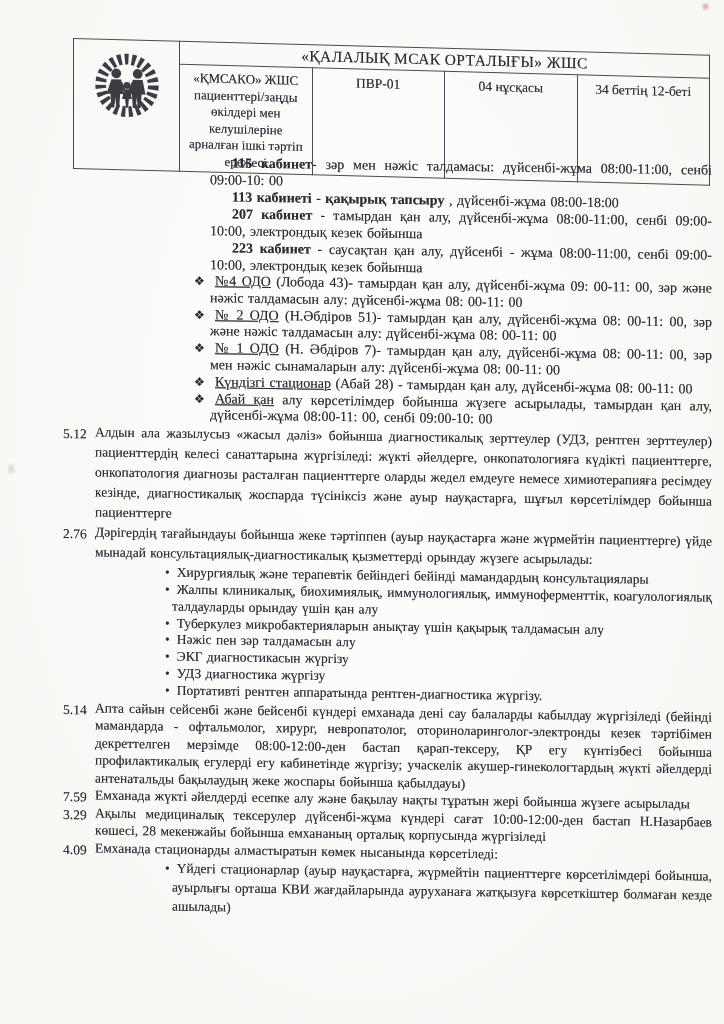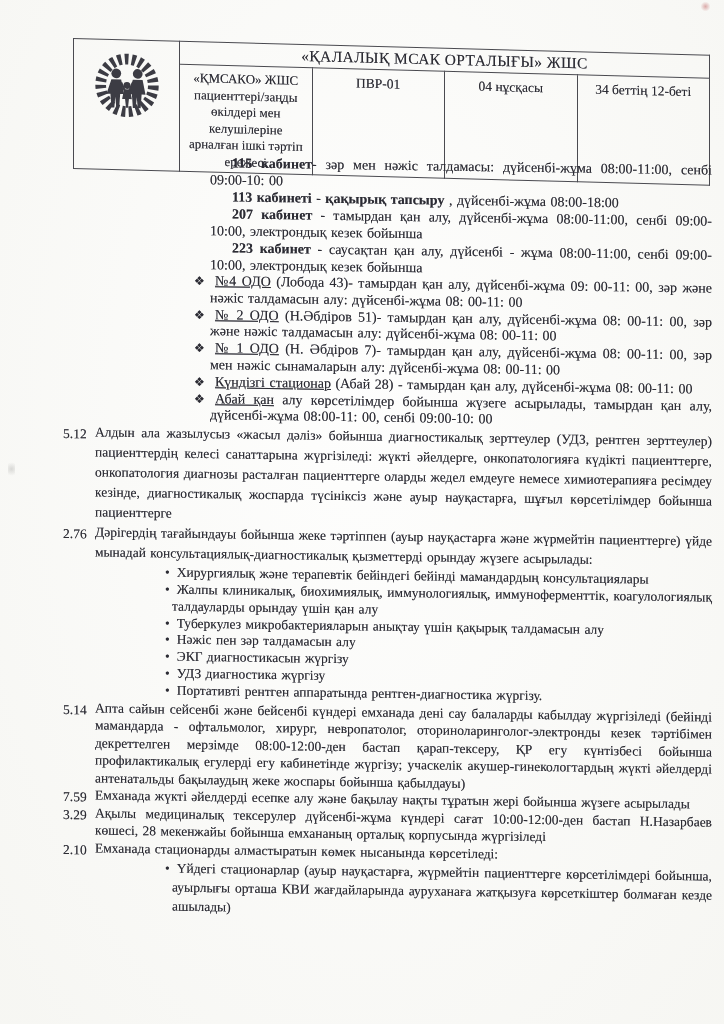--- a/index.html
+++ b/index.html
@@ -121,19 +121,19 @@
             <div class="b-item"><span class="b-marker">•</span><span>Жалпы клиникалық, биохимиялық, иммунологиялық, иммуноферменттік, коагулологиялық талдауларды орындау үшін қан алу</span></div>
             <div class="b-item"><span class="b-marker">•</span><span>Туберкулез микробактерияларын анықтау үшін қақырық талдамасын алу</span></div>
             <div class="b-item"><span class="b-marker">•</span><span>Нәжіс пен зәр талдамасын алу</span></div>
             <div class="b-item"><span class="b-marker">•</span><span>ЭКГ диагностикасын жүргізу</span></div>
             <div class="b-item"><span class="b-marker">•</span><span>УДЗ диагностика жүргізу</span></div>
             <div class="b-item"><span class="b-marker">•</span><span>Портативті рентген аппаратында рентген-диагностика жүргізу.</span></div>
           </div></div>
         <div class="clause"><span class="cnum">5.14</span><span class="ctext">Апта сайын сейсенбі және бейсенбі күндері емханада дені сау балаларды кабылдау жүргізіледі (бейінді мамандарда - офтальмолог, хирург, невропатолог, оториноларинголог-электронды кезек тәртібімен декреттелген мерзімде 08:00-12:00-ден бастап қарап-тексеру, ҚР егу күнтізбесі бойынша профилактикалық егулерді егу кабинетінде жүргізу; учаскелік акушер-гинекологтардың жүкті әйелдерді антенатальды бақылаудың жеке жоспары бойынша қабылдауы)</span></div>
         <div class="clause"><span class="cnum">7.59</span><span class="ctext">Емханада жүкті әйелдерді есепке алу және бақылау нақты тұратын жері бойынша жүзеге асырылады</span></div>
         <div class="clause"><span class="cnum">3.29</span><span class="ctext">Ақылы медициналық тексерулер дүйсенбі-жұма күндері сағат 10:00-12:00-ден бастап Н.Назарбаев көшесі, 28 мекенжайы бойынша емхананың орталық корпусында жүргізіледі</span></div>
-        <div class="clause"><span class="cnum">2.10</span><span class="ctext">Емханада стационарды алмастыратын көмек нысанында көрсетіледі:</span><div class="blist">
+        <div class="clause"><span class="cnum">4.09</span><span class="ctext">Емханада стационарды алмастыратын көмек нысанында көрсетіледі:</span><div class="blist">
             <div class="b-item"><span class="b-marker">•</span><span>Үйдегі стационарлар (ауыр науқастарға, жүрмейтін пациенттерге көрсетілімдері бойынша, ауырлығы орташа КВИ жағдайларында ауруханаға жатқызуға көрсеткіштер болмаған кезде ашылады)</span></div>
           </div></div>
       </div>
   </div>
 
 </div>
 
 </body></html>

